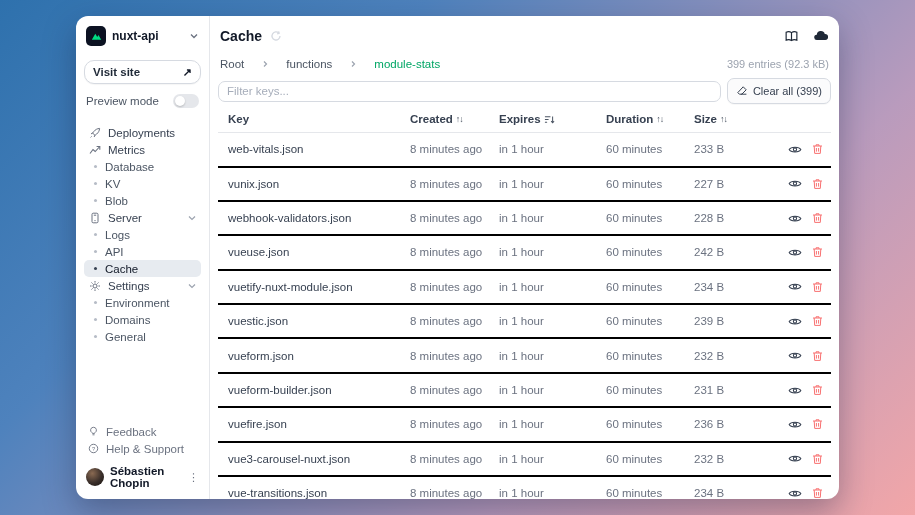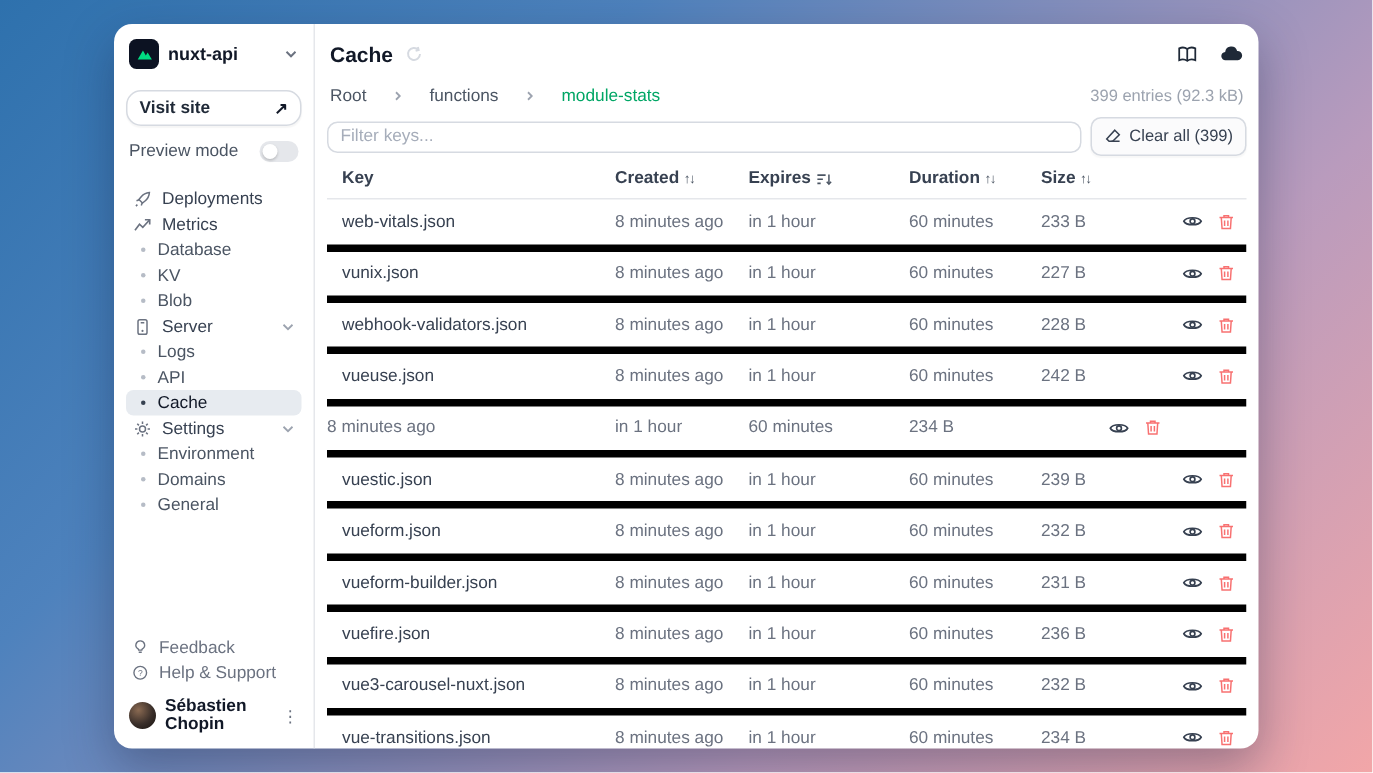--- a/index.html
+++ b/index.html
@@ -73,21 +73,21 @@
     height:21px; background:#fbfbfc; border:1px solid #d6dae1; border-radius:7px;
     display:flex; align-items:center; gap:5px; padding:12px 8px; font-size:11px; color:#374151;
     cursor:pointer; white-space:nowrap; font-family:inherit; box-shadow:0 1px 1px rgba(0,0,0,.03);
   }
   .grid-row { display:grid; grid-template-columns:192px 89px 107px 88px 88px 1fr; align-items:center; }
   .thead { height:28px; border-bottom:1px solid #e5e7eb; font-size:11.5px; font-weight:700; color:#374151; margin-top:2px; }
   .th { display:flex; align-items:center; gap:3px; }
   .th:first-child { padding-left:10px; }
   .sort-glyph { font-size:9px; color:#4b5563; letter-spacing:-1px; cursor:pointer; }
   .tbody { overflow:hidden; }
-  .trow { height:34.4px; border-bottom:5px solid #000000; font-size:11.5px; color:#6b7280; }
+  .trow { height:34.4px; border-bottom:2px solid #000000; font-size:11.5px; color:#6b7280; }
   .trow .cell-key { color:#374151; padding-left:10px; }
   .actions { display:flex; justify-content:flex-end; align-items:center; gap:10px; padding-right:8px; }
   .icon-btn { display:flex; cursor:pointer; background:none; border:none; padding:0; }
   svg { display:block; }
 </style>
 </head>
 <body>
 
 <div class="bg">
   <div class="app-card">
@@ -425,20 +425,21 @@
                     <path d="M2.2 3l.5 7.4h5.6L8.8 3"></path>
                     <line x1="4.4" y1="5" x2="4.4" y2="8.6"></line>
                     <line x1="6.6" y1="5" x2="6.6" y2="8.6"></line>
                   </g>
                 </svg>
             </button>
           </span>
         </div>
 
         <div class="trow grid-row">
+          <span class="cell-key">vuetify-nuxt-module.json</span>
           <span>8 minutes ago</span>
           <span>in 1 hour</span>
           <span>60 minutes</span>
           <span>234 B</span>
           <span class="actions">
             <button class="icon-btn">
               <svg width="14" height="11" viewBox="0 0 14 11">
                   <path d="M1.2 5.5C2.8 2.4 11.2 2.4 12.8 5.5 11.2 8.6 2.8 8.6 1.2 5.5z" fill="none" stroke="#374151" stroke-width="1.1"></path>
                   <circle cx="7" cy="5.5" r="1.6" fill="none" stroke="#374151" stroke-width="1.1"></circle>
                 </svg>

